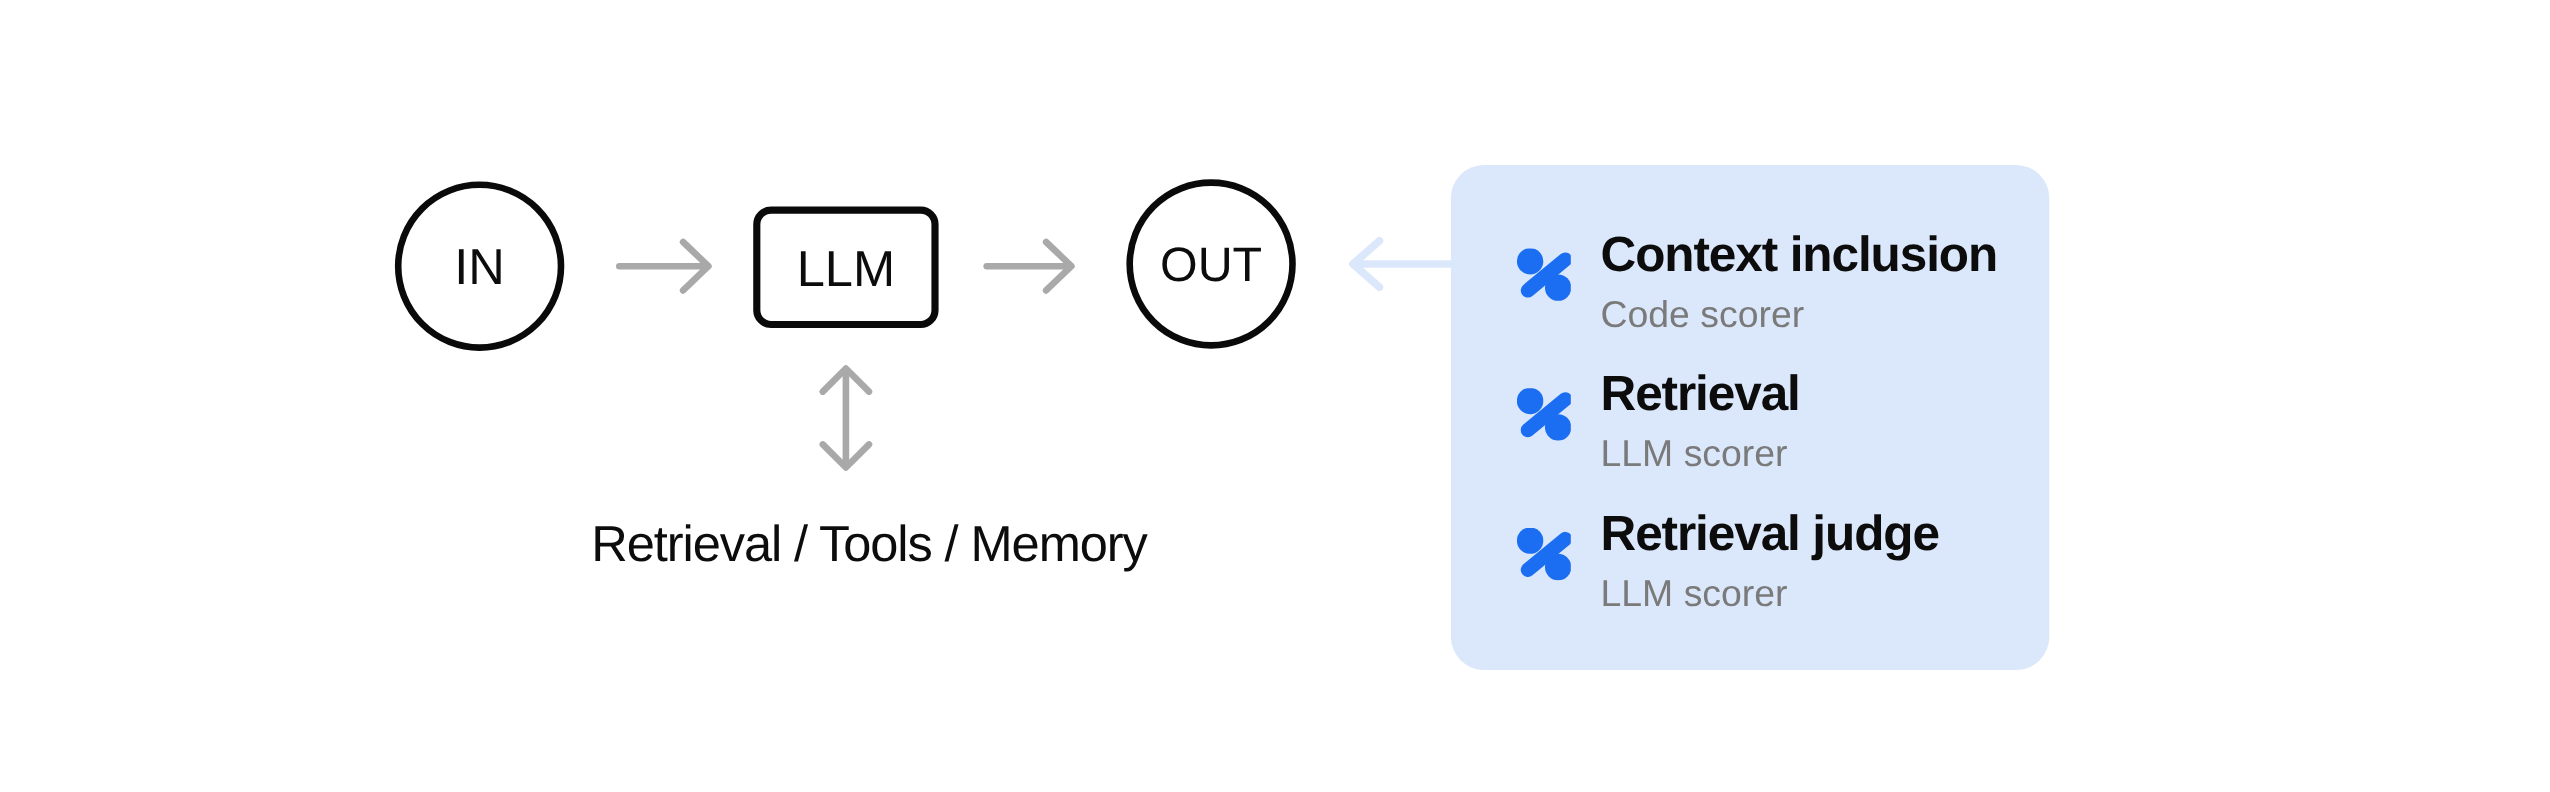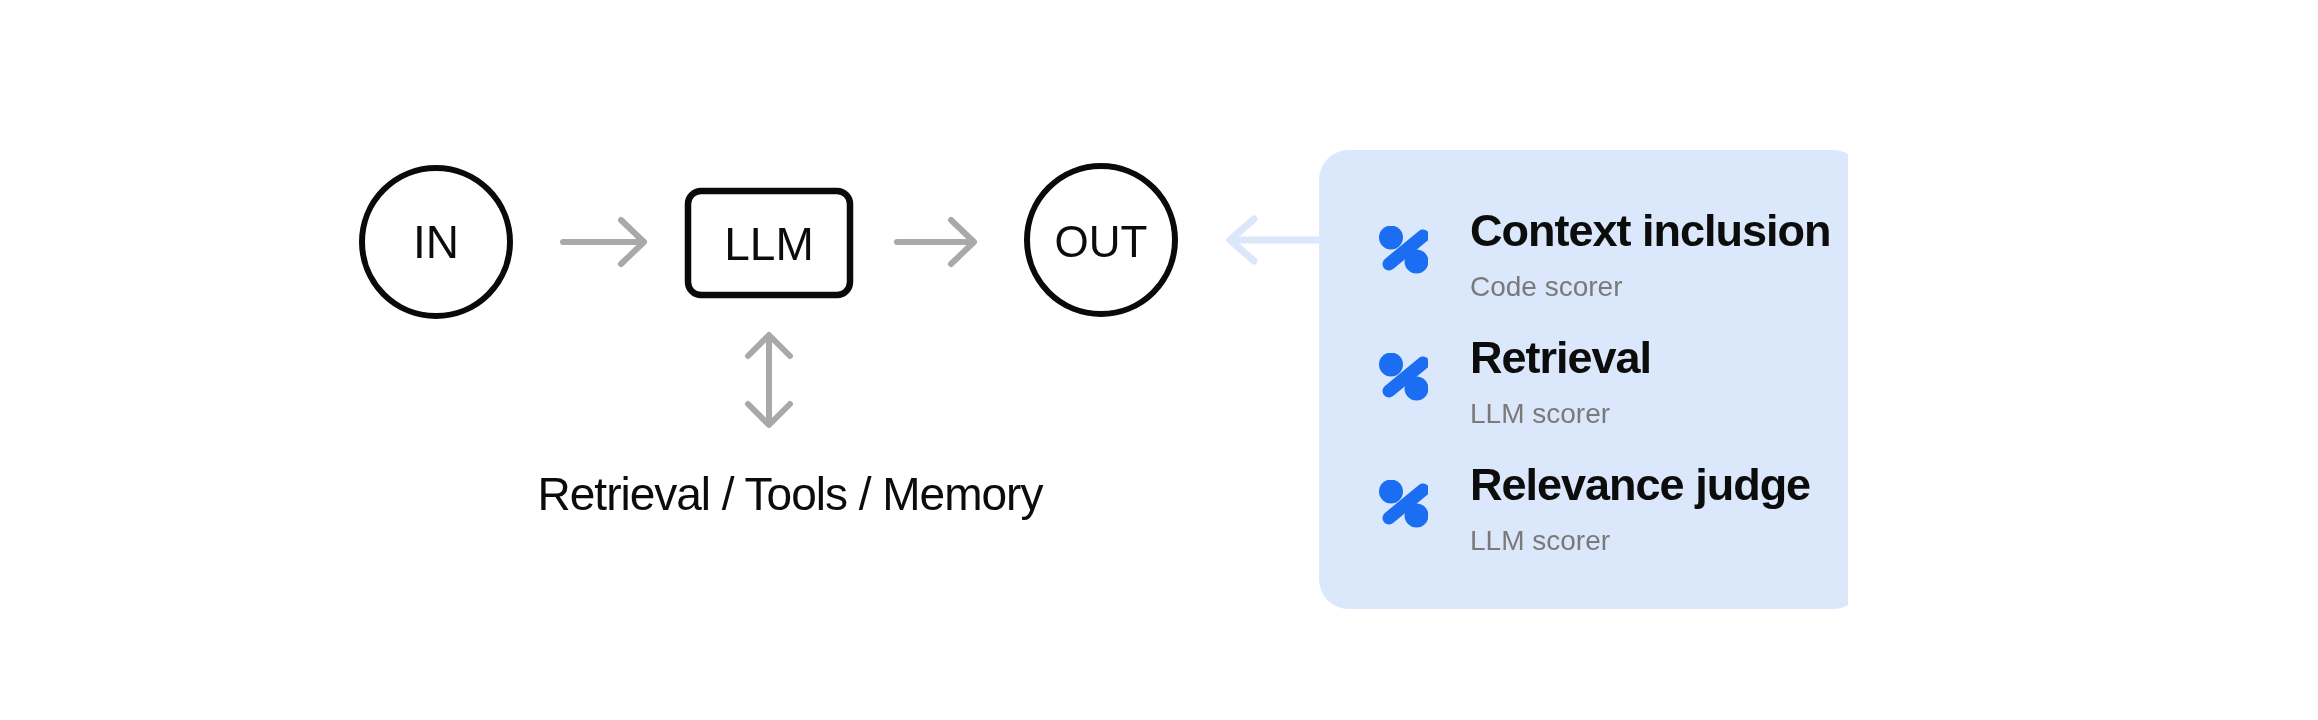--- a/index.html
+++ b/index.html
@@ -1,18 +1,18 @@
 <!DOCTYPE html>
 <html><head>
 <meta charset="utf-8">
 <style>
   html, body { margin: 0; padding: 0; background: #ffffff; }
   .canvas {
     position: relative;
-    width: 1848px;
+    width: 2318px;
     height: 720px;
     background: #ffffff;
     overflow: hidden;
     font-family: "Liberation Sans", "DejaVu Sans", sans-serif;
     color: #0c0c0c;
   }
   .diagram-svg {
     position: absolute;
     left: 0; top: 0;
     width: 2318px; height: 720px;
@@ -33,38 +33,38 @@
     border-radius: 30px;
     box-sizing: border-box;
     padding: 54px 20px 0 60px;
     display: flex;
     flex-direction: column;
     gap: 24px;
   }
   .scorer-item {
     display: flex;
     align-items: flex-start;
-    gap: 42px;
+    gap: 27px;
   }
   .scorer-icon {
     flex: 0 0 auto;
     width: 49px; height: 48px;
     margin-top: 22px;
   }
   .scorer-text { display: flex; flex-direction: column; }
   .scorer-title {
     font-size: 45px;
     line-height: 54px;
     font-weight: 600;
     letter-spacing: -1px;
     color: #0c0c0c;
     white-space: nowrap;
   }
   .scorer-subtitle {
-    font-size: 28px;
+    font-size: 34px;
     line-height: 41px;
     margin-top: 8px;
     font-weight: 400;
     color: #7a7a7a;
     white-space: nowrap;
   }
 </style>
 </head>
 <body>
 
@@ -131,19 +131,19 @@
       </div>
     </div>
 
     <div class="scorer-item">
       <svg class="scorer-icon" viewBox="0 0 49 48">
         <circle cx="12" cy="11.5" r="12" fill="#1b6ef2"></circle>
         <circle cx="37.5" cy="35.5" r="12" fill="#1b6ef2"></circle>
         <line x1="10" y1="38" x2="44" y2="10" stroke="#1b6ef2" stroke-width="13" stroke-linecap="round"></line>
       </svg>
       <div class="scorer-text">
-        <div class="scorer-title">Relevance judge</div>
+        <div class="scorer-title">Retrieval judge</div>
         <div class="scorer-subtitle">LLM scorer</div>
       </div>
     </div>
 
   </div>
 </div>
 
 </body></html>

